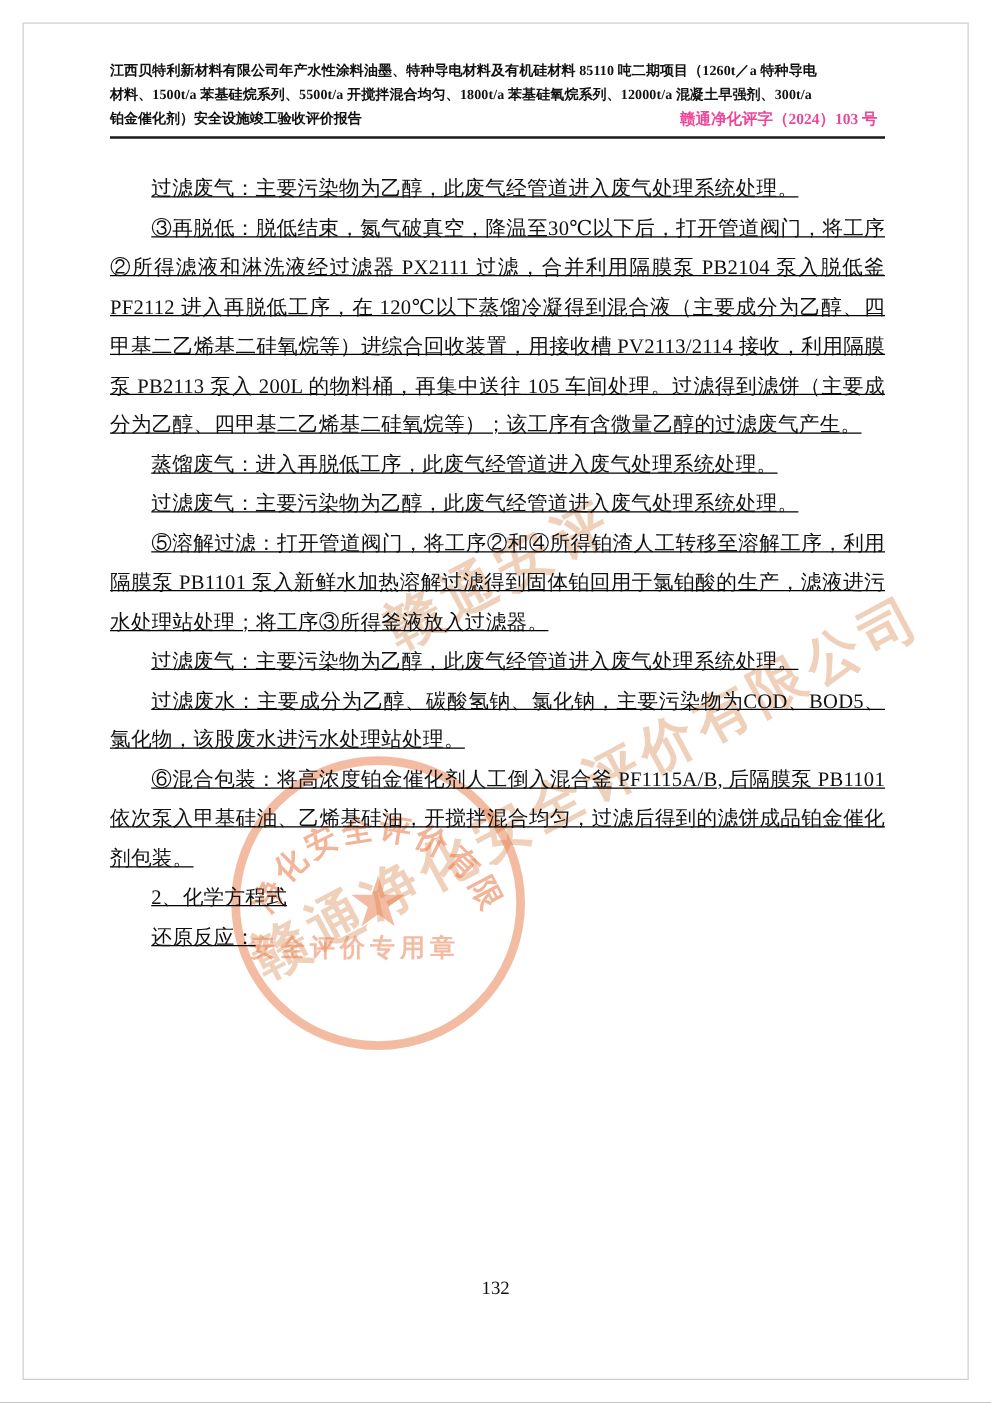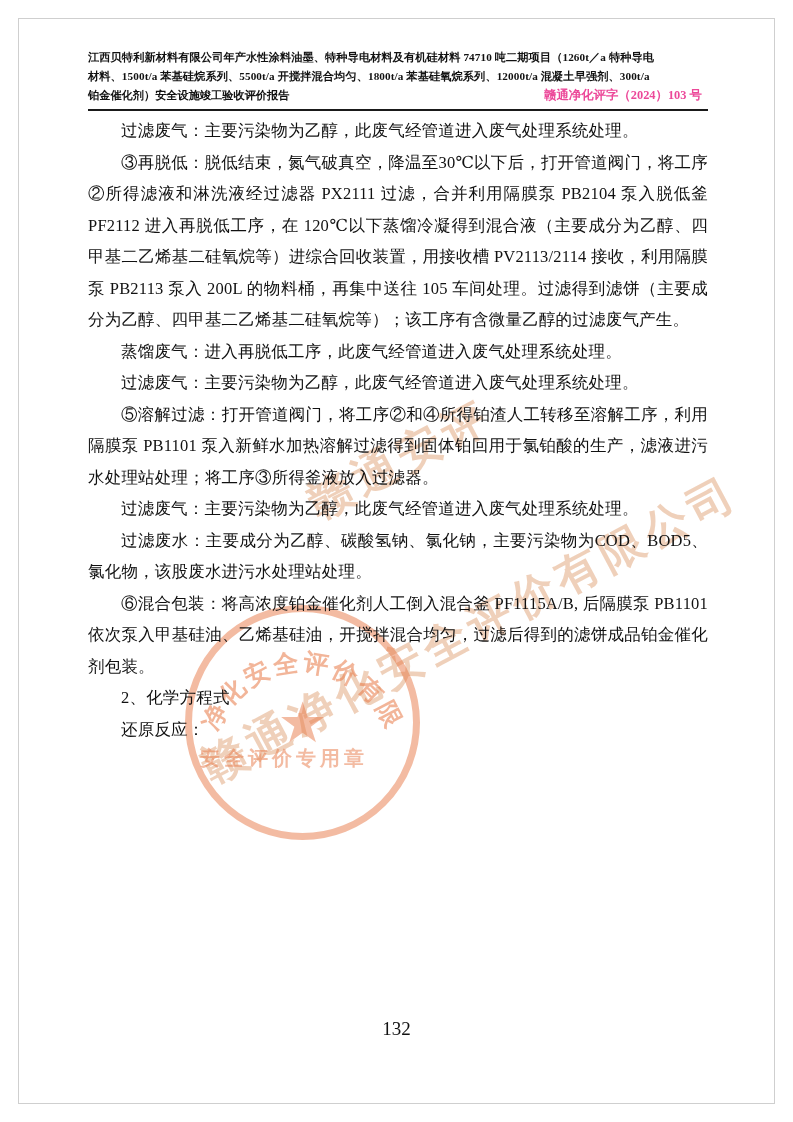--- a/index.html
+++ b/index.html
@@ -63,42 +63,43 @@
   .header-row3 .right {
     font-size: 12.4px;
     line-height: 19px;
     font-weight: bold;
     color: #ec4899;
     white-space: nowrap;
     padding-right: 6px;
   }
   
   .body {
-    margin-top: 4px;
+    margin-top: 24px;
     position: relative;
     z-index: 3;
+    text-decoration: underline;
   }
   p.para {
     margin: 0 0 0 0;
     font-size: 16.5px;
     line-height: 31.5px;
     color: #111;
     text-align: justify;
     text-indent: 33px;
     text-justify: inter-ideograph;
     letter-spacing: 0.2px;
   }
   
   .page-number {
     position: absolute;
     left: 0;
     right: 0;
     bottom: 82px;
     text-align: center;
-    font-size: 19px;
+    font-size: 15px;
     color: #111;
   }
   
   .watermark {
     position: absolute;
     left: 0;
     top: 0;
     width: 793px;
     height: 1122px;
     pointer-events: none;
@@ -185,21 +186,21 @@
       </defs>
       <text>
         <textPath href="#arcpath" startOffset="50%" text-anchor="middle">赣通净化安全评价有限公司</textPath>
       </text>
     </svg>
     <div class="wm-bottom-text">安全评价专用章</div>
   </div>
 
   <div class="content">
     <div class="header">
-      <div class="header-line">江西贝特利新材料有限公司年产水性涂料油墨、特种导电材料及有机硅材料 74710 吨二期项目（1260t／a 特种导电</div>
+      <div class="header-line">江西贝特利新材料有限公司年产水性涂料油墨、特种导电材料及有机硅材料 85110 吨二期项目（1260t／a 特种导电</div>
       <div class="header-line">材料、1500t/a 苯基硅烷系列、5500t/a 开搅拌混合均匀、1800t/a 苯基硅氧烷系列、12000t/a 混凝土早强剂、300t/a</div>
       <div class="header-row3">
         <span class="left">铂金催化剂）安全设施竣工验收评价报告</span>
         <span class="right">赣通净化评字（2024）103 号</span>
       </div>
     </div>
 
     <div class="body">
       <p class="para">过滤废气：主要污染物为乙醇，此废气经管道进入废气处理系统处理。</p>
       <p class="para">③再脱低：脱低结束，氮气破真空，降温至30℃以下后，打开管道阀门，将工序②所得滤液和淋洗液经过滤器 PX2111 过滤，合并利用隔膜泵 PB2104 泵入脱低釜 PF2112 进入再脱低工序，在 120℃以下蒸馏冷凝得到混合液（主要成分为乙醇、四甲基二乙烯基二硅氧烷等）进综合回收装置，用接收槽 PV2113/2114 接收，利用隔膜泵 PB2113 泵入 200L 的物料桶，再集中送往 105 车间处理。过滤得到滤饼（主要成分为乙醇、四甲基二乙烯基二硅氧烷等）；该工序有含微量乙醇的过滤废气产生。</p>

